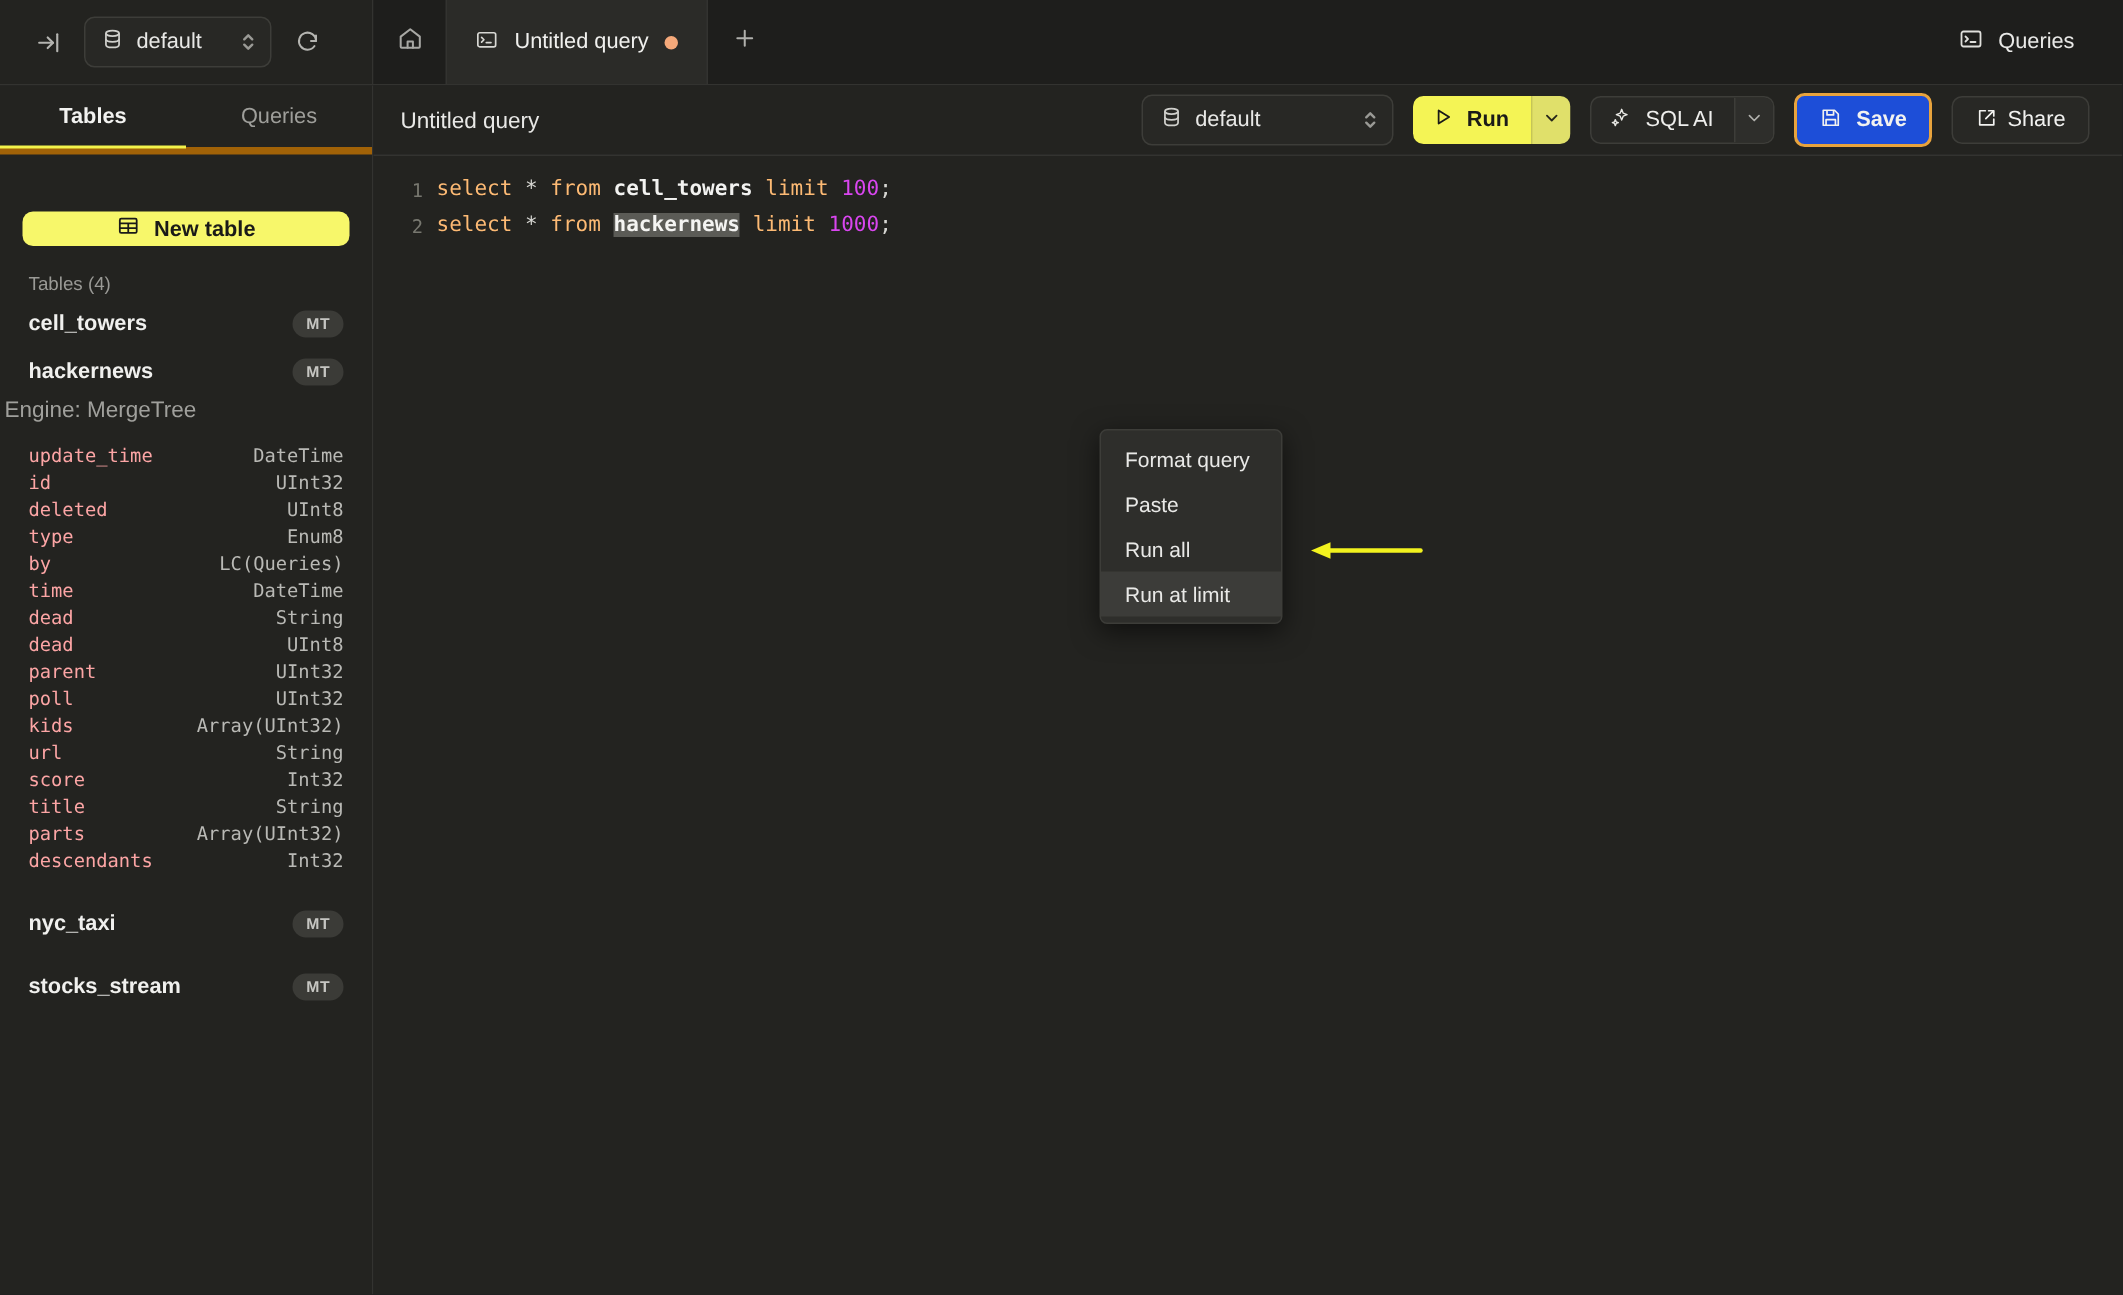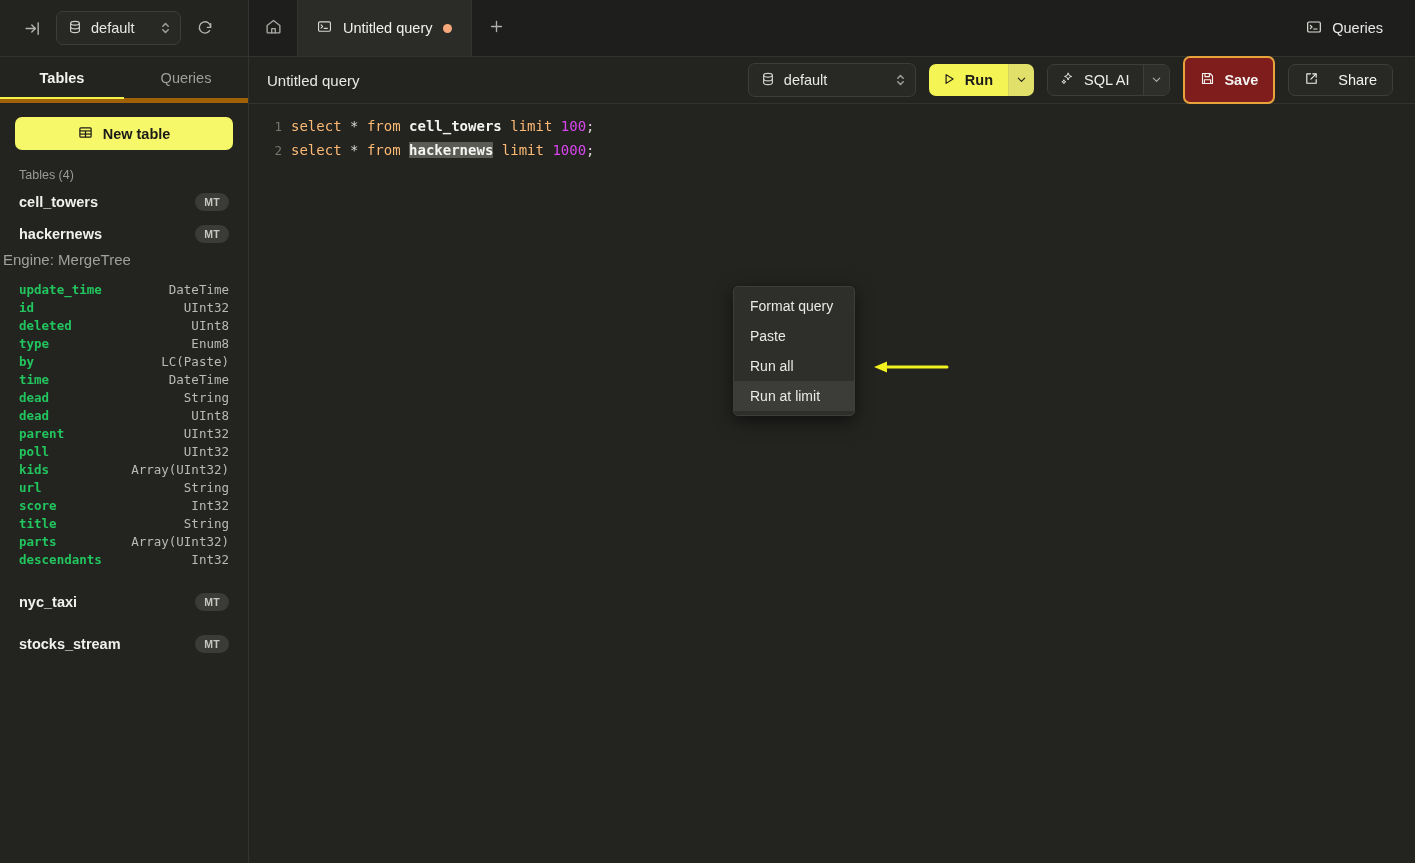--- a/index.html
+++ b/index.html
@@ -84,26 +84,27 @@
     flex: 1; display: flex; align-items: center; justify-content: center;
     font-size: 14.5px; color: #9e9e9a; cursor: pointer; position: relative;
   }
   .side-tab.active { color: #f2f2f0; font-weight: bold; }
   .side-tab.active::after {
     content: ""; position: absolute; left: 0; right: 0; bottom: -1px;
     height: 2.5px; background: #f2f24b;
   }
   .side-pad { padding: 14px 15px 0 15px; }
   .new-table-btn {
-    height: 33px; width: 100%;
+    height: 23px; width: 100%;
     background: #f7f76a; color: #1a1a18;
     border: none; border-radius: 7px;
     display: flex; align-items: center; justify-content: center; gap: 10px;
     font-size: 14.5px; font-weight: bold; cursor: pointer;
     font-family: "Liberation Sans", sans-serif;
+    margin-top: 24px;
   }
   .search-wrap {
     margin-top: 14px; height: 32px;
     border: 1px solid #3a3a36; border-radius: 7px;
     background: #272724;
     display: flex; align-items: center; gap: 9px; padding: 0 10px;
   }
   .search-wrap input {
     flex: 1; background: transparent; border: none; outline: none;
     color: #e0e0de; font-size: 13.5px; font-family: "Liberation Sans", sans-serif;
@@ -123,21 +124,21 @@
     background: #3b3b37; color: #c6c6c2; font-size: 10.5px; font-weight: bold;
     padding: 3px 9px; border-radius: 10px; letter-spacing: .3px;
   }
   .engine-line { font-size: 15px; color: #a0a09c; padding: 1px 19px 6px 3px; }
   .col-list { padding: 6px 0 4px 0; }
   .col-row {
     display: flex; justify-content: space-between; align-items: center;
     padding: 1.5px 19px 1.5px 19px;
     font-family: "DejaVu Sans Mono", monospace; font-size: 12.5px;
   }
-  .col-name { color: #22c55e; font-weight: bold; }
+  .col-name { color: #fca5a5; }
   .col-type { color: #b9b9b5; }
 
   
   .main { flex: 1; display: flex; flex-direction: column; min-width: 0; background:#232320; }
   .qheader {
     height: 47px; flex: 0 0 47px;
     display: flex; align-items: center;
     padding: 0 22px 0 18px; gap: 13px;
     border-bottom: 1px solid #333330;
     background: #232320;
@@ -167,26 +168,26 @@
   }
   .ai-main {
     display: flex; align-items: center; gap: 9px;
     padding: 0 14px 0 12px; font-size: 14.5px; color: #eeeeec;
   }
   .ai-caret {
     width: 26px; display: flex; align-items: center; justify-content: center;
     font-size: 10px; color: #b0b0ac; border-left: 1px solid #3d3d39; background: #2e2e2b;
   }
   .save-btn {
-    display: flex; align-items: center; gap: 9px; height: 48px; padding: 0 15px;
-    border: 2px solid #e8a33d; border-radius: 7px; background: #7f1d1d;
+    display: flex; align-items: center; gap: 9px; height: 36px; padding: 0 15px;
+    border: 2px solid #e8a33d; border-radius: 7px; background: #1d4ed8;
     font-size: 14.5px; color: #f2f2f0; font-weight: bold; cursor: pointer;
   }
   .share-btn {
-    display: flex; align-items: center; gap: 19px; height: 32px; padding: 0 15px;
+    display: flex; align-items: center; gap: 6px; height: 32px; padding: 0 15px;
     border: 1px solid #3d3d39; border-radius: 7px; background: #282825;
     font-size: 14.5px; color: #f2f2f0; cursor: pointer;
   }
 
   
   .editor { flex: 1; position: relative; background: #232320; overflow: hidden; padding-top: 10px; }
   .code-line {
     display: flex; align-items: center; height: 24px;
     font-family: "DejaVu Sans Mono", monospace; font-size: 14px;
   }
@@ -353,21 +354,21 @@
           <div class="col-row">
             <span class="col-name">deleted</span>
             <span class="col-type">UInt8</span>
           </div>
           <div class="col-row">
             <span class="col-name">type</span>
             <span class="col-type">Enum8</span>
           </div>
           <div class="col-row">
             <span class="col-name">by</span>
-            <span class="col-type">LC(Paste)</span>
+            <span class="col-type">LC(Queries)</span>
           </div>
           <div class="col-row">
             <span class="col-name">time</span>
             <span class="col-type">DateTime</span>
           </div>
           <div class="col-row">
             <span class="col-name">dead</span>
             <span class="col-type">String</span>
           </div>
           <div class="col-row">

